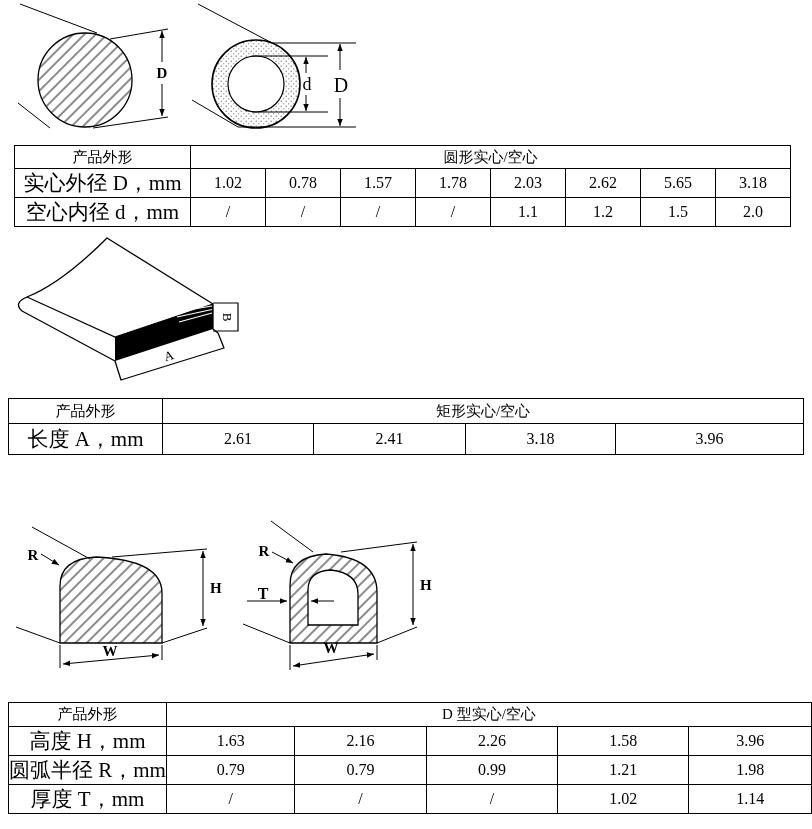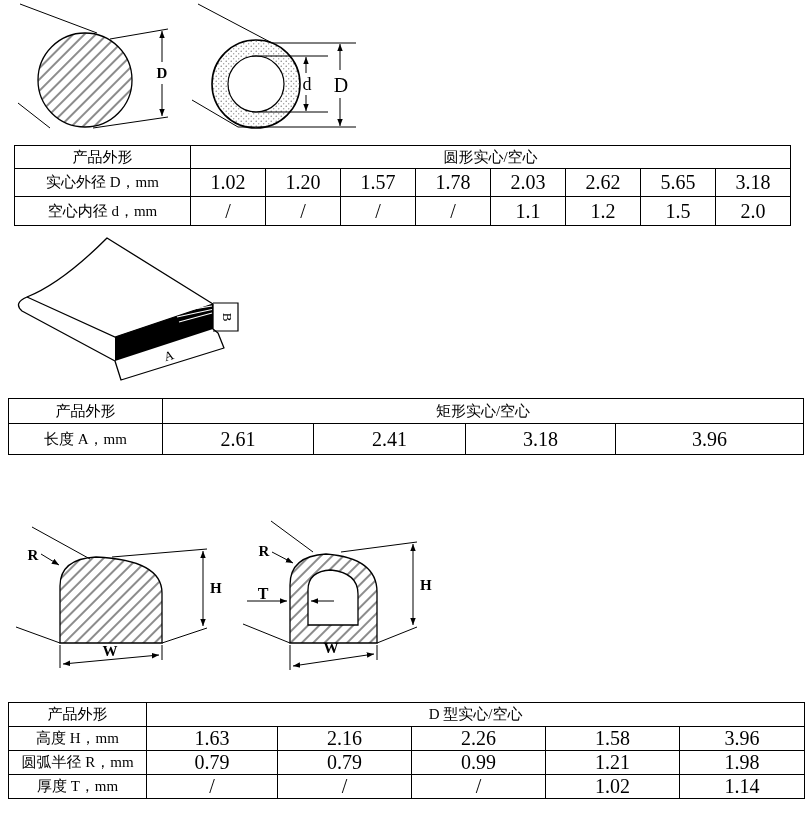--- a/index.html
+++ b/index.html
@@ -3,22 +3,22 @@
 <meta charset="utf-8">
 <style>
   html,body{margin:0;padding:0;background:#fff;}
   .page{position:relative;width:812px;height:829px;background:#ffffff;overflow:hidden;
         font-family:"Liberation Serif","DejaVu Serif",serif;color:#000;}
   .diagram{position:absolute;}
   .doc-table{position:absolute;border-collapse:collapse;table-layout:fixed;background:#fff;}
   .doc-table td{border:1px solid #000;text-align:center;vertical-align:middle;
       padding:0;overflow:hidden;white-space:nowrap;
       font-family:"Liberation Serif","DejaVu Serif",serif;color:#000;}
-  .lbl{font-size:15px;}
-  .num{font-size:20px;}
+  .lbl{font-size:21px;}
+  .num{font-size:16px;}
   .hdr{font-size:15px;margin-left:24px;}
   svg text{font-family:"Liberation Serif","DejaVu Serif",serif;fill:#000;}
 </style>
 </head>
 <body>
 
 <div class="page">
 
   <svg class="diagram" style="left:0;top:0;" width="400" height="140" viewBox="0 0 400 140">
     <defs>
@@ -88,21 +88,21 @@
         <col style="width:75px">
     </colgroup>
     <tbody>
         <tr style="height:23px">
       <td class="hdr">产品外形</td>
       <td class="hdr" colspan="8">圆形实心/空心</td>
     </tr>
     <tr style="height:28px">
       <td class="lbl">实心外径 D，mm</td>
       <td class="num">1.02</td>
-      <td class="num">1.20</td>
+      <td class="num">0.78</td>
       <td class="num">1.57</td>
       <td class="num">1.78</td>
       <td class="num">2.03</td>
       <td class="num">2.62</td>
       <td class="num">5.65</td>
       <td class="num">3.18</td>
     </tr>
     <tr style="height:29px">
       <td class="lbl">空心内径 d，mm</td>
       <td class="num">/</td>

